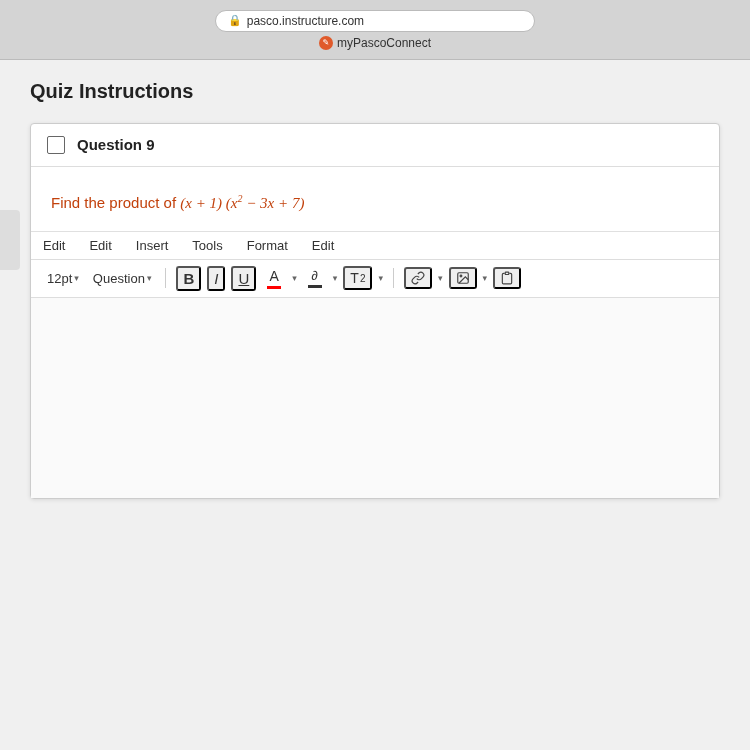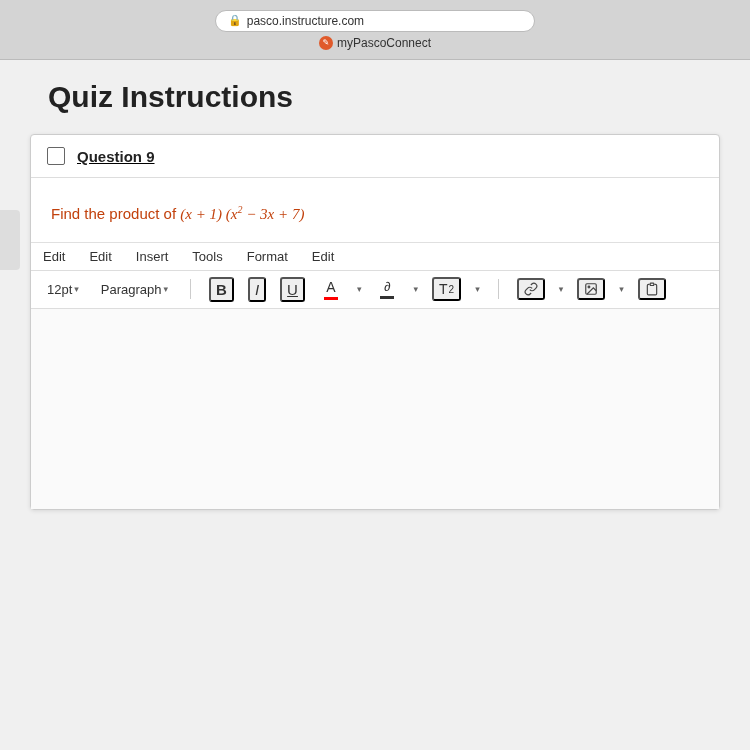--- a/index.html
+++ b/index.html
@@ -72,43 +72,40 @@
     }
 
     
     .page-content {
       background: #f0f0f0;
       padding: 20px 30px;
       height: calc(750px - 60px);
     }
 
     .page-title {
-      font-size: 30px;
+      font-size: 20px;
       font-weight: bold;
       color: #222;
       margin-bottom: 20px;
-      margin-left: 18px;
     }
 
     
     .editor-container {
       background: white;
       border: 1px solid #ccc;
       border-radius: 4px;
       box-shadow: 0 1px 4px rgba(0,0,0,0.1);
     }
 
     
     .question-header {
       display: flex;
-      align-items: center;
       padding: 12px 16px;
       border-bottom: 1px solid #ddd;
       gap: 12px;
-      text-decoration: underline;
     }
 
     .question-checkbox {
       width: 18px;
       height: 18px;
       border: 1.5px solid #666;
       border-radius: 2px;
       flex-shrink: 0;
     }
 
@@ -154,21 +151,21 @@
       font-size: 13px;
       color: #333;
       cursor: pointer;
     }
 
     .toolbar-buttons {
       display: flex;
       align-items: center;
       padding: 6px 12px;
       border-bottom: 1px solid #ddd;
-      gap: 14px;
+      gap: 6px;
     }
 
     .font-size-select {
       display: flex;
       align-items: center;
       gap: 2px;
       font-size: 13px;
       color: #333;
       cursor: pointer;
       padding: 2px 4px;
@@ -311,21 +308,21 @@
         <span class="menu-item">Format</span>
         <span class="menu-item">Edit</span>
       </div>
 
       <div class="toolbar-buttons">
         <div class="font-size-select">
           <span>12pt</span>
           <span class="chevron">▾</span>
         </div>
         <div class="paragraph-select">
-          <span>Paragraph</span>
+          <span>Question</span>
           <span class="chevron">▾</span>
         </div>
         <div class="toolbar-divider"></div>
         <button class="tool-btn tool-btn-bold">B</button>
         <button class="tool-btn tool-btn-italic">I</button>
         <button class="tool-btn tool-btn-underline">U</button>
         <div class="tool-btn tool-btn-color">
           <span style="font-size:14px;">A</span>
           <div class="color-bar-red"></div>
         </div>

